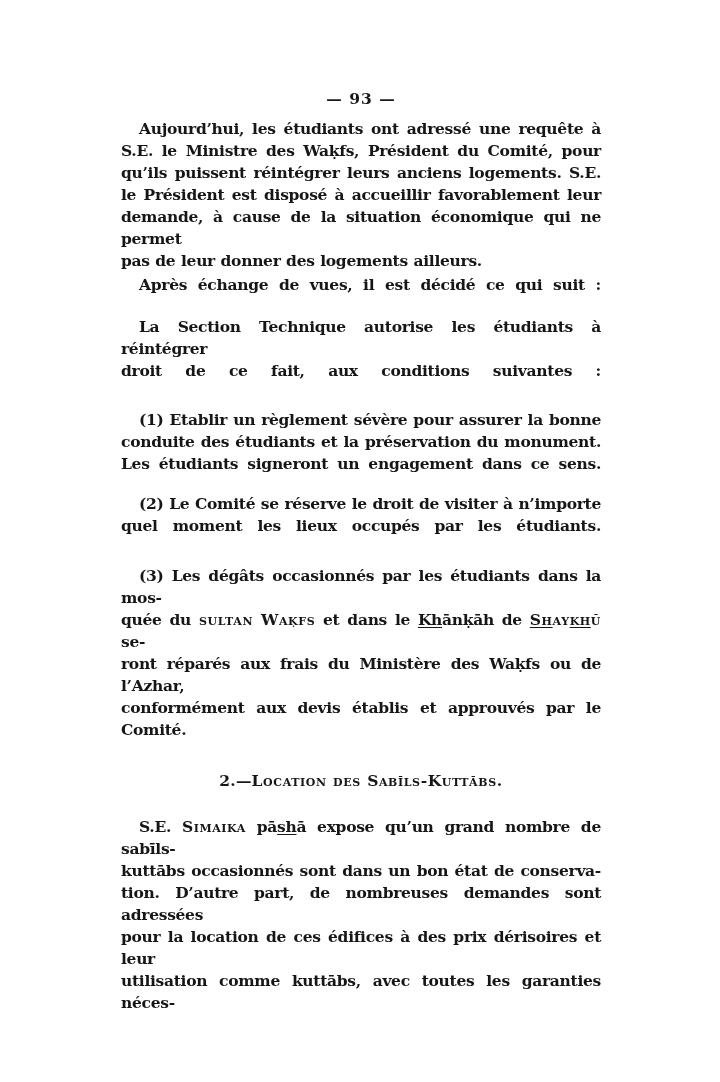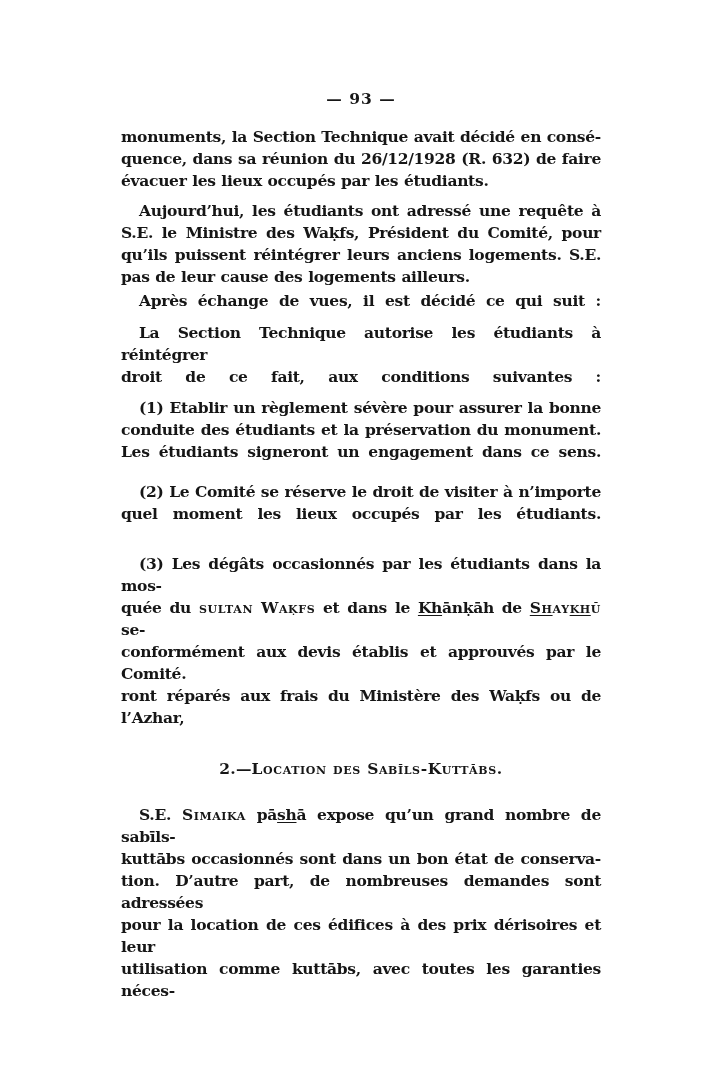--- a/index.html
+++ b/index.html
@@ -34,65 +34,62 @@
   .line { text-align: left; }
   .line.just { text-align: justify; text-align-last: justify; }
   .line.ind { text-indent: 18px; }
   .sc { font-variant: small-caps; letter-spacing: 0.6px; }
   .u  { text-decoration: underline; text-underline-offset: 2px; text-decoration-thickness: 1.2px; }
   .heading .line { text-align: center; text-align-last: center; letter-spacing: 0.2px; }
   
   .m-p1 { margin-top: 16px; }
   .m-p2 { margin-top: 8px; }
   .m-p3 { margin-top: 2px; }
-  .m-p4 { margin-top: 10px; }
-  .m-c1 { margin-top: 9px; }
+  .m-p4 { margin-top: 20px; }
+  .m-c1 { margin-top: 27px; }
   .m-c2 { margin-top: 18px; }
   .m-c3 { margin-top: 28px; }
   .m-h  { margin-top: 29px; }
   .m-p8 { margin-top: 24px; }
 </style>
 </head>
 <body>
 
 <div class="page">
   <div class="pagenum">— 93 —</div>
   <div class="col">
-    <div class="block m-p1">
-        <div class="line just"><span>monuments, la Section Technique avait décidé en consé-</span></div>
-        <div class="line just"><span>quence, dans sa réunion du 26/12/1928 (R. 632) de faire</span></div>
-        <div class="line"><span>évacuer les lieux occupés par les étudiants.</span></div>
-      </div>
     <div class="block m-p2">
         <div class="line just ind"><span>Aujourd’hui, les étudiants ont adressé une requête à</span></div>
         <div class="line just"><span>S.E. le Ministre des Waḳfs, Président du Comité, pour</span></div>
         <div class="line just"><span>qu’ils puissent réintégrer leurs anciens logements.  S.E.</span></div>
-        <div class="line"><span>pas de leur cause des logements ailleurs.</span></div>
+        <div class="line just"><span>le Président est disposé à accueillir favorablement leur</span></div>
+        <div class="line just"><span>demande, à cause de la situation économique qui ne permet</span></div>
+        <div class="line"><span>pas de leur donner des logements ailleurs.</span></div>
       </div>
     <div class="block m-p3">
         <div class="line just ind"><span>Après échange de vues, il est décidé ce qui suit :</span></div>
       </div>
     <div class="block m-p4">
         <div class="line just ind"><span>La Section Technique autorise les étudiants à réintégrer</span></div>
         <div class="line just"><span>droit de ce fait, aux conditions suivantes :</span></div>
       </div>
     <div class="block m-c1">
         <div class="line just ind"><span>(1) Etablir un règlement sévère pour assurer la bonne</span></div>
         <div class="line just"><span>conduite des étudiants et la préservation du monument.</span></div>
         <div class="line just"><span>Les étudiants signeront un engagement dans ce sens.</span></div>
       </div>
     <div class="block m-c2">
         <div class="line just ind"><span>(2) Le Comité se réserve le droit de visiter à n’importe</span></div>
         <div class="line just"><span>quel moment les lieux occupés par les étudiants.</span></div>
       </div>
     <div class="block m-c3">
         <div class="line just ind"><span>(3) Les dégâts occasionnés par les étudiants dans la mos-</span></div>
         <div class="line just"><span>quée du </span><span class="sc">sultan</span><span> </span><span class="sc">Waḳfs</span><span> et dans le </span><span class="u">Kh</span><span>ānḳāh de </span><span class="sc u">Sh</span><span class="sc">ay</span><span class="sc u">kh</span><span class="sc">ū</span><span> se-</span></div>
+        <div class="line just"><span>ront réparés aux frais du Ministère des Waḳfs ou de l’Azhar,</span></div>
         <div class="line just"><span>conformément aux devis établis et approuvés par le Comité.</span></div>
-        <div class="line just"><span>ront réparés aux frais du Ministère des Waḳfs ou de l’Azhar,</span></div>
       </div>
     <div class="block m-h heading">
         <div class="line"><span>2.—</span><span class="sc">Location des Sabīls-Kuttābs.</span></div>
       </div>
     <div class="block m-p8">
         <div class="line just ind"><span>S.E. </span><span class="sc">Simaika</span><span> pā</span><span class="u">sh</span><span>ā expose qu’un grand nombre de sabīls-</span></div>
         <div class="line just"><span>kuttābs occasionnés sont dans un bon état de conserva-</span></div>
         <div class="line just"><span>tion.  D’autre part, de nombreuses demandes sont adressées</span></div>
         <div class="line just"><span>pour la location de ces édifices à des prix dérisoires et leur</span></div>
         <div class="line just"><span>utilisation comme kuttābs, avec toutes les garanties néces-</span></div>

